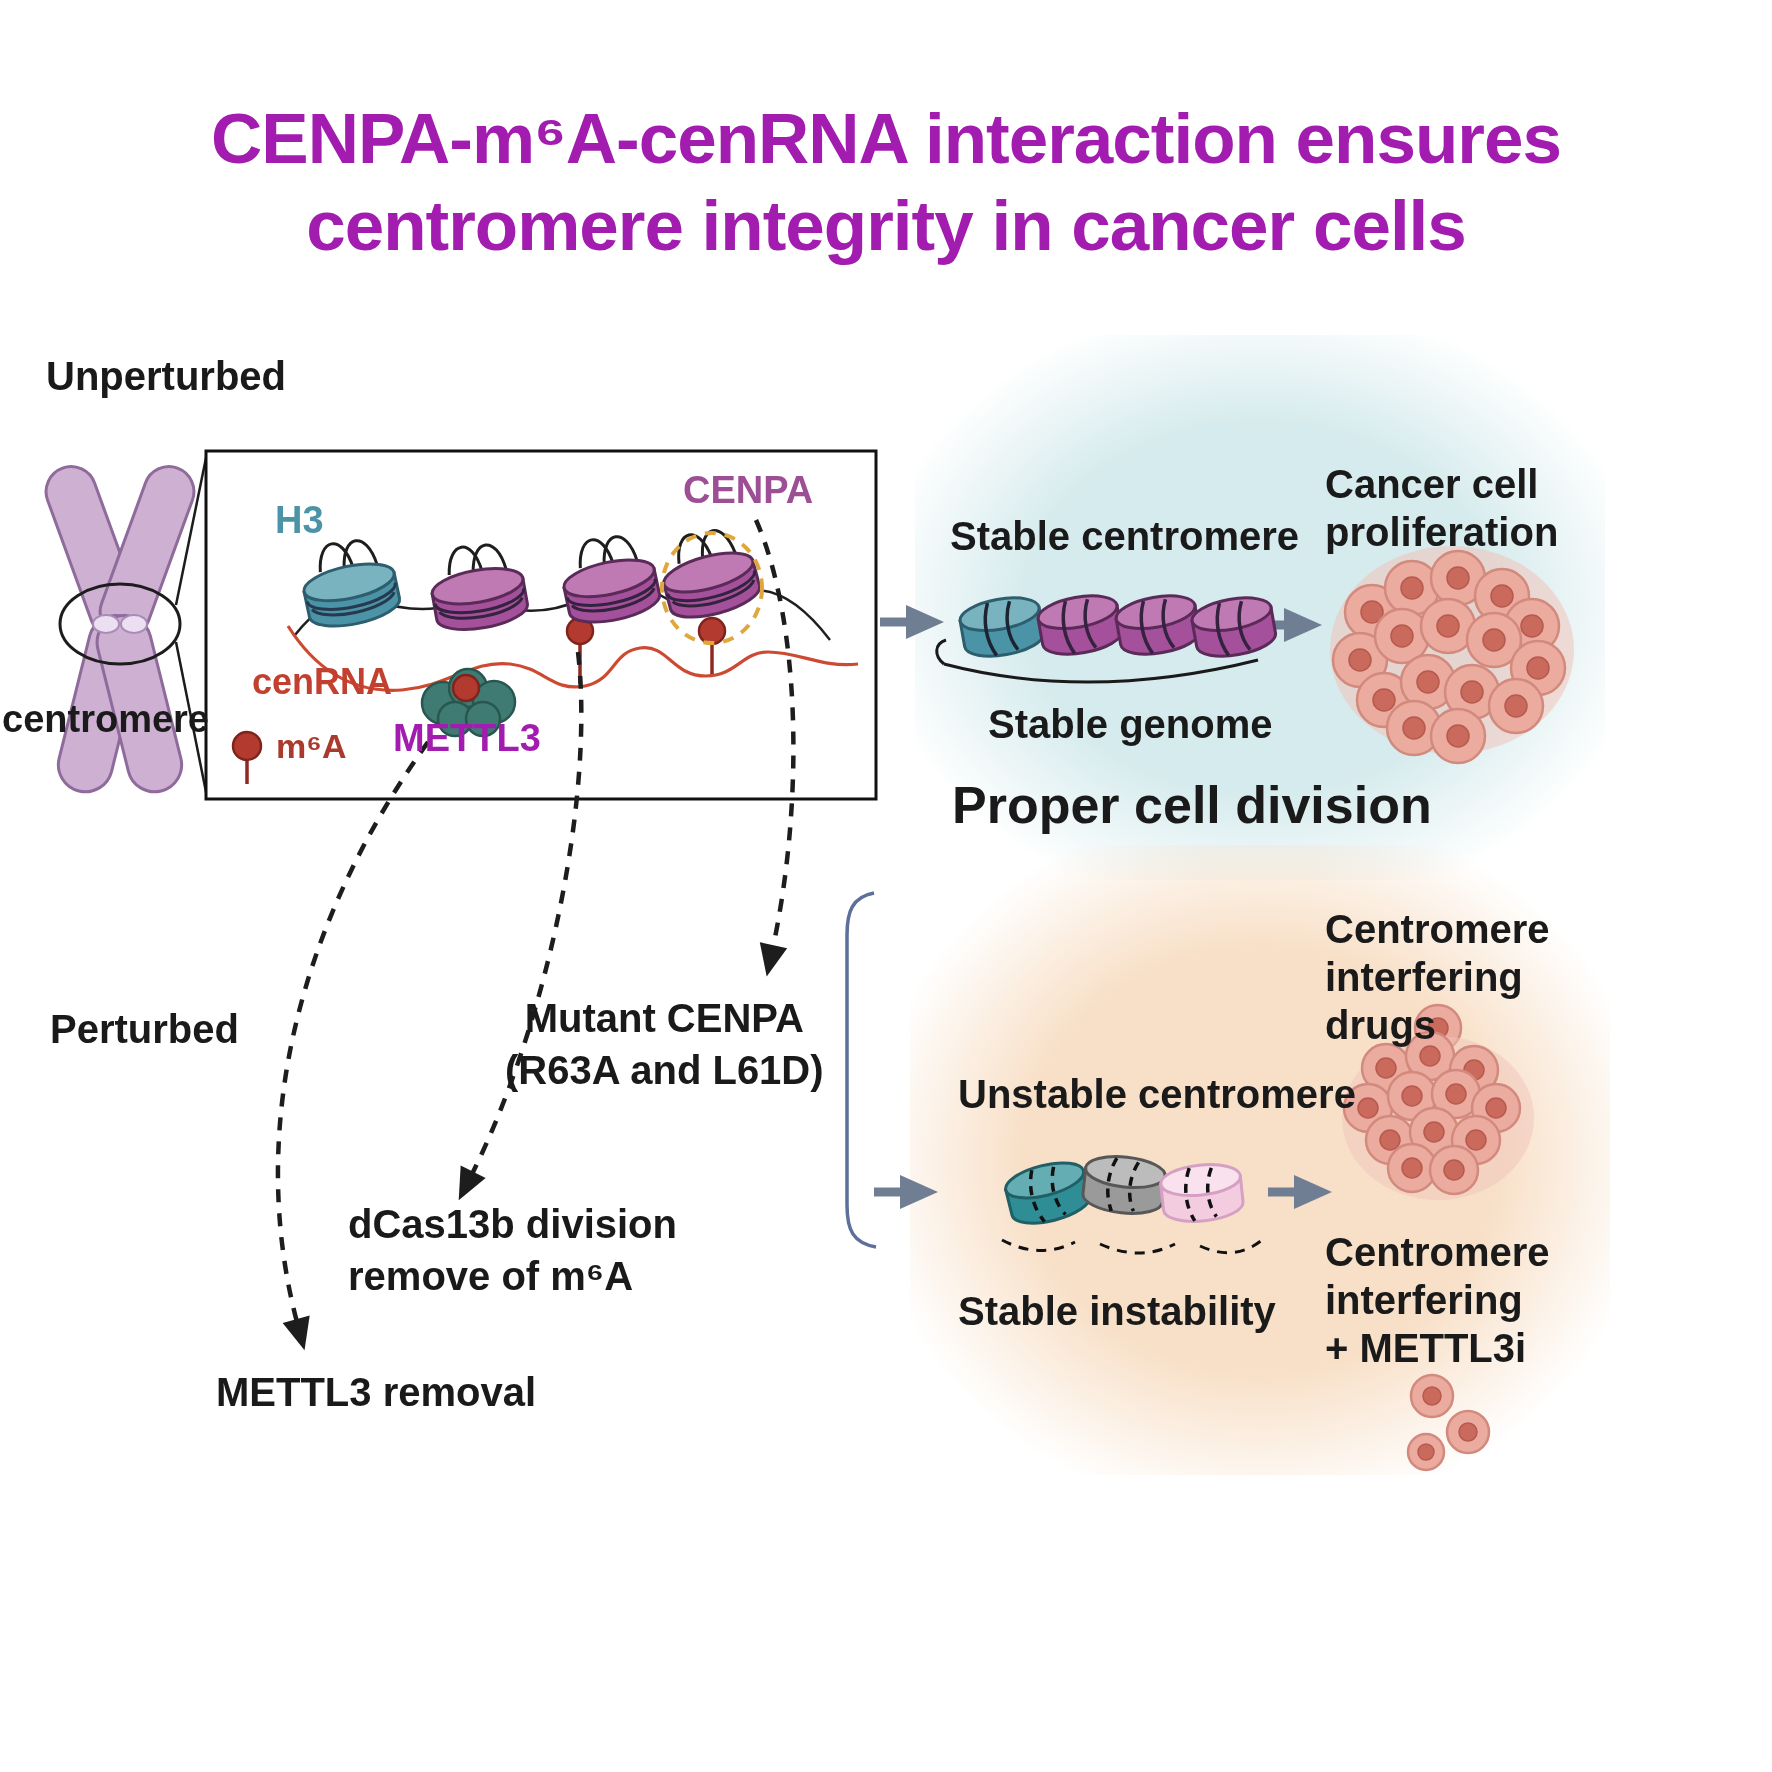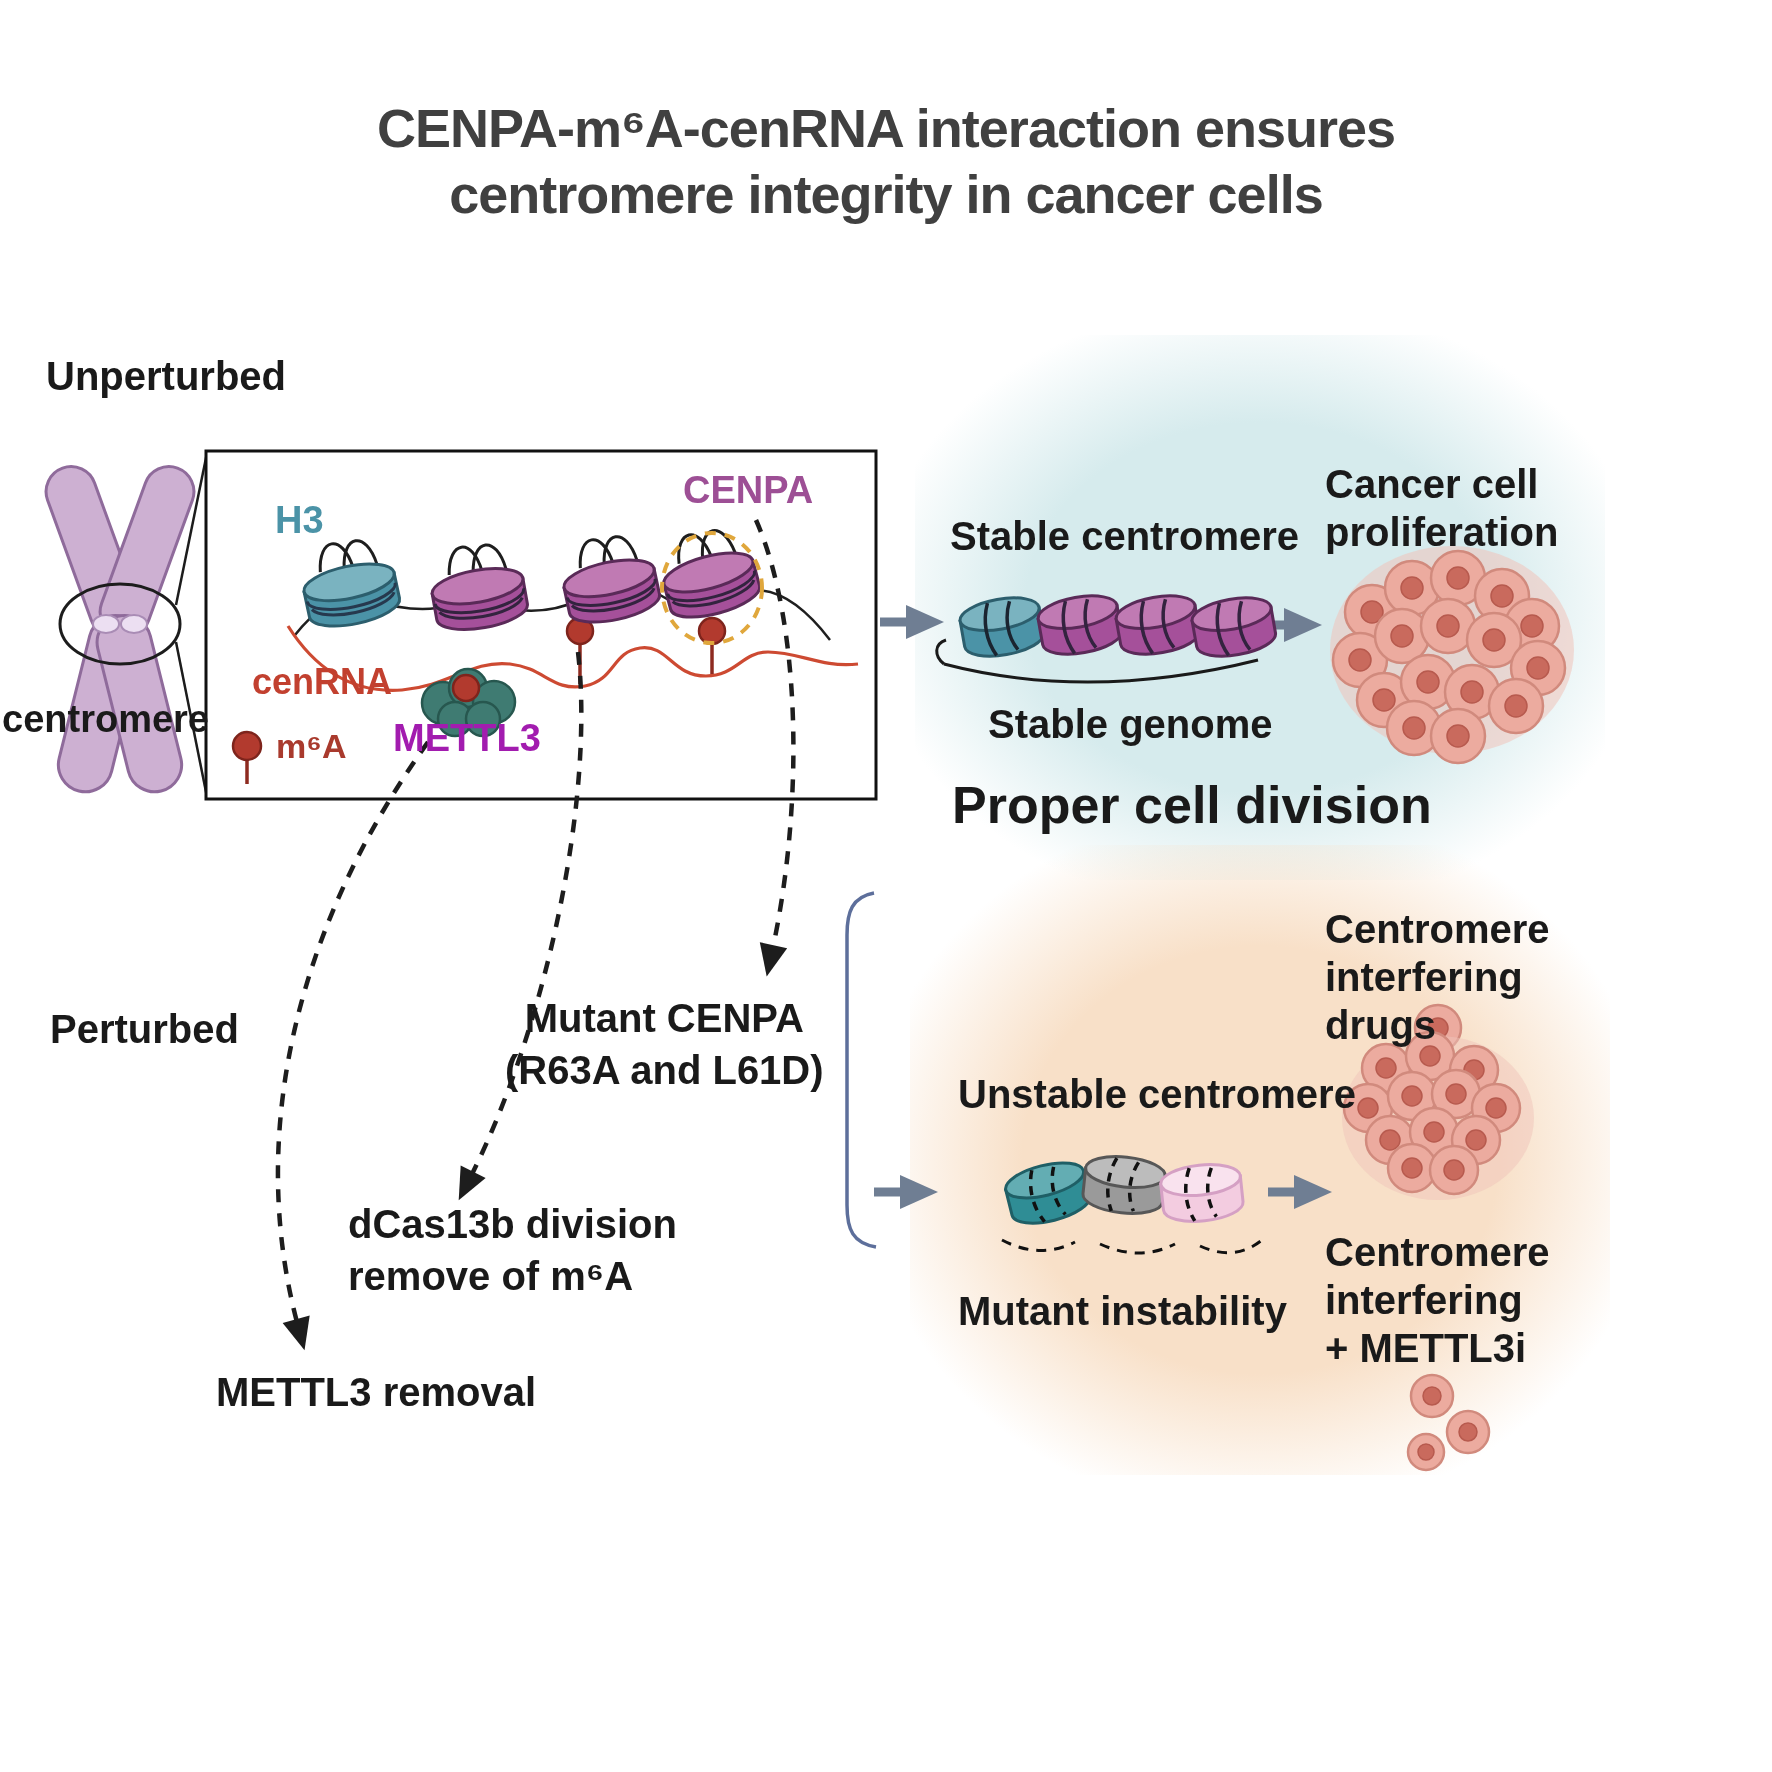--- a/index.html
+++ b/index.html
@@ -15,21 +15,21 @@
   .blob-orange {
     left:910px; top:845px; width:700px; height:630px;
     background: radial-gradient(ellipse at center, #f8e0c8 48%, rgba(248,224,200,0) 80%);
   }
   svg.art { position:absolute; left:0; top:0; z-index:1; }
   .label { position:absolute; z-index:2; font-weight:700; color:#1a1a1a; line-height:1.2; }
   .pre { white-space:pre-line; }
 
   .title {
     position:absolute; z-index:2; left:0; right:0; top:96px; text-align:center;
-    font-weight:700; font-size:54px; line-height:1.22; color:#404040; letter-spacing:-1px;
+    font-weight:700; font-size:71px; line-height:1.22; color:#a21caf; letter-spacing:-1px;
   }
 
   .lbl-unperturbed        { left:46px;   top:352px;  font-size:40px; }
   .lbl-perturbed          { left:50px;   top:1005px; font-size:40px; }
   .lbl-centromere         { left:2px;    top:697px;  font-size:38px; }
 
   .lbl-h3                 { left:275px;  top:498px;  font-size:38px; color:#4b93a7; }
   .lbl-cenpa              { left:683px;  top:468px;  font-size:38px; color:#9d4f95; }
   .lbl-cenrna             { left:252px;  top:660px;  font-size:36px; color:#c2402f; }
   .lbl-m6a                { left:276px;  top:726px;  font-size:34px; color:#a93a2d; }
@@ -373,19 +373,19 @@
 proliferation</div>
 
 <div class="label lbl-perturbed">Perturbed</div>
 <div class="label lbl-mutant-cenpa pre">Mutant CENPA
 (R63A and L61D)</div>
 <div class="label lbl-dcas13b pre">dCas13b division
 remove of m⁶A</div>
 <div class="label lbl-mettl3-removal">METTL3 removal</div>
 
 <div class="label lbl-unstable-centromere">Unstable centromere</div>
-<div class="label lbl-genome-instability">Mutant instability</div>
+<div class="label lbl-genome-instability">Stable instability</div>
 <div class="label lbl-drugs pre">Centromere
 interfering
 drugs</div>
 <div class="label lbl-mettl3i pre">Centromere
 interfering
 + METTL3i</div>
 
 </body></html>

